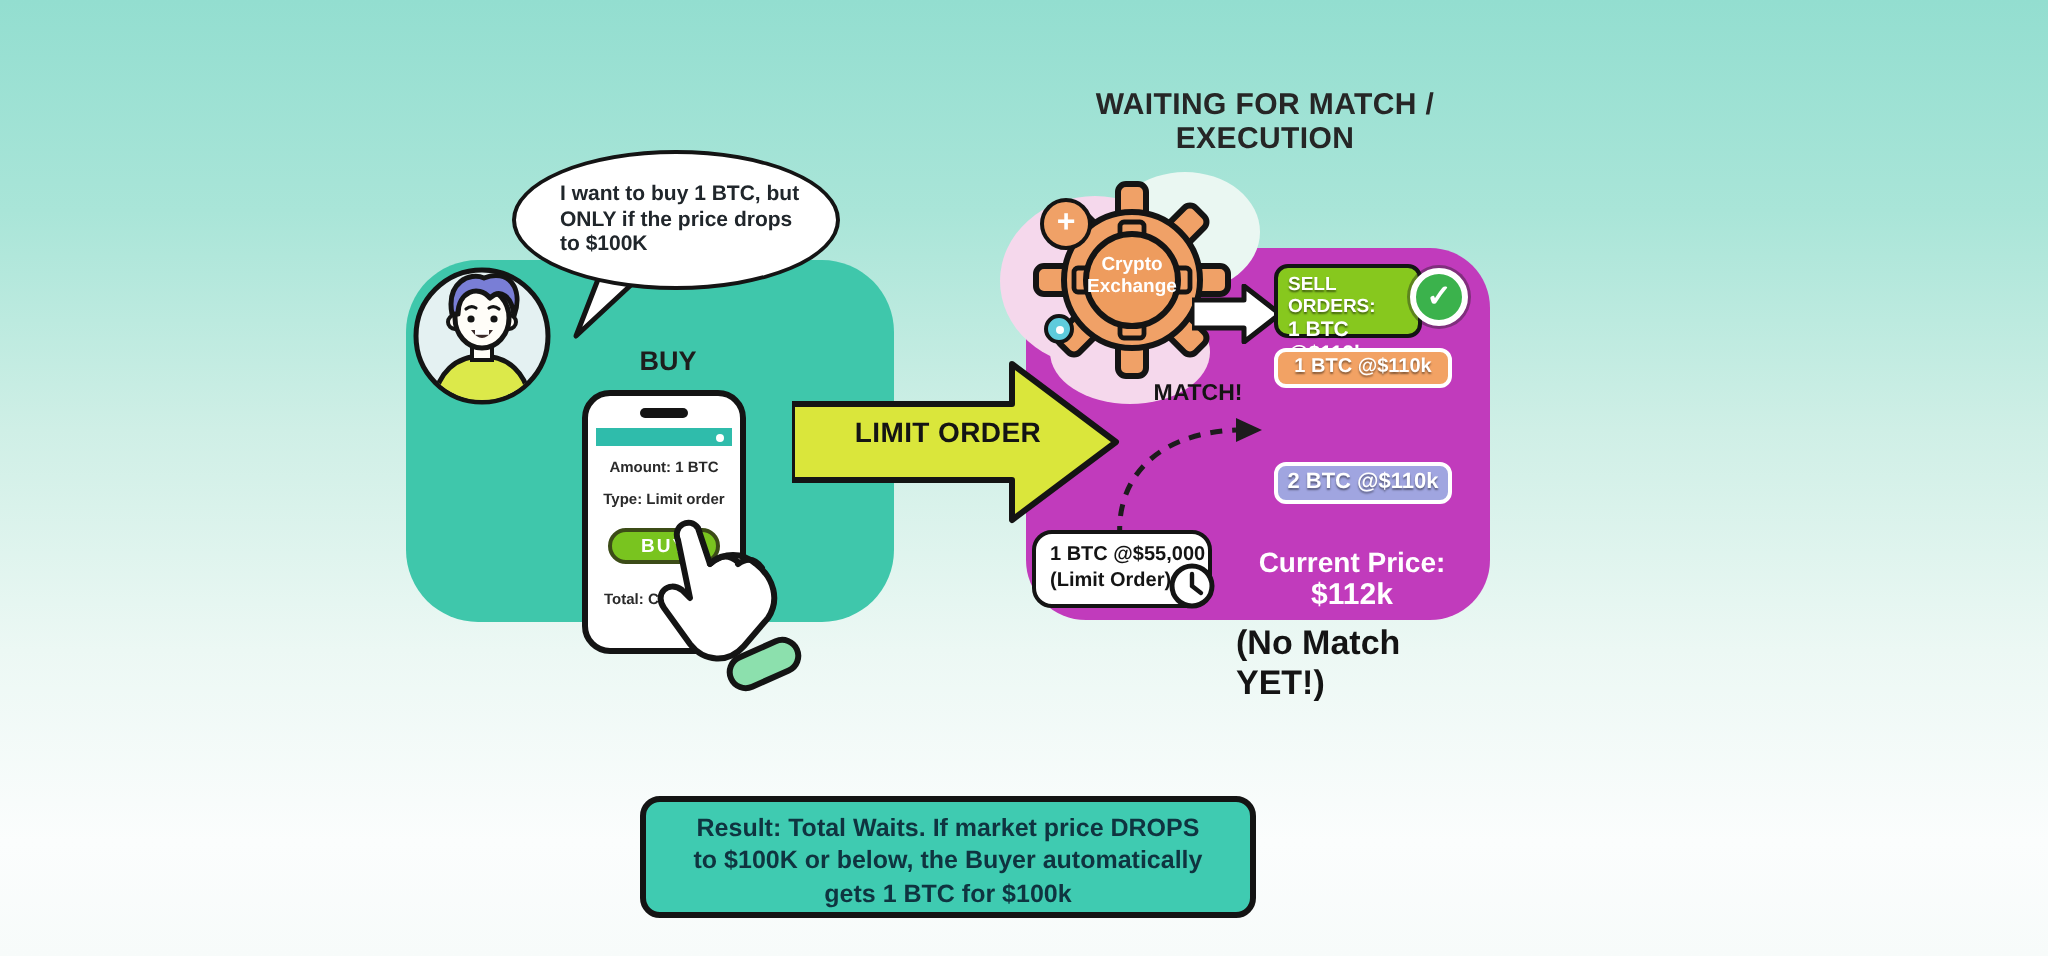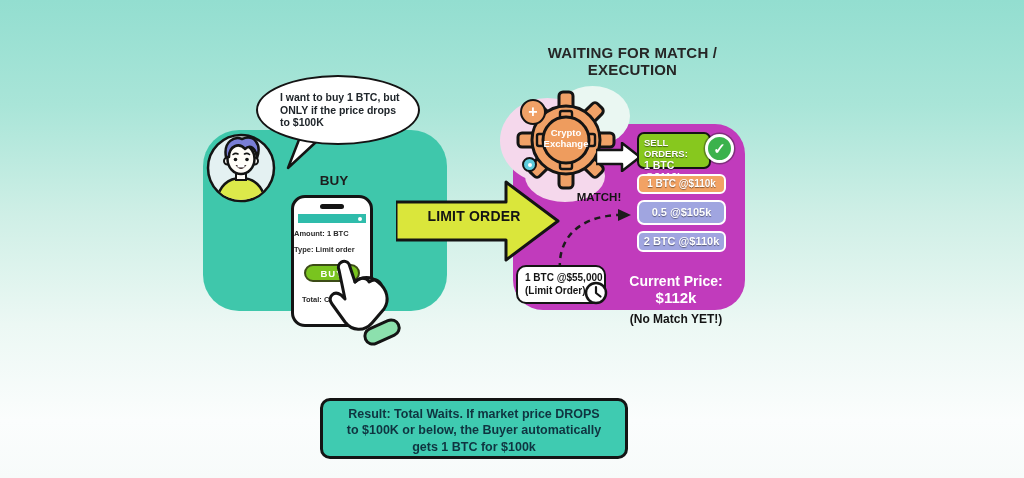--- a/index.html
+++ b/index.html
@@ -15,21 +15,21 @@
   .avatar{left:206px;top:133px;width:70px;height:70px;z-index:2;}
   .bubble{left:256px;top:75px;width:164px;height:70px;background:#fff;border:2.5px solid #141414;
     border-radius:50%;z-index:4;display:flex;flex-direction:column;justify-content:center;padding-left:22px;box-sizing:border-box;}
   .bubble div{font-size:10.5px;font-weight:800;color:#20262b;line-height:1.18;}
   .tail{left:282px;top:130px;z-index:3;}
   .buy-heading{left:305px;top:173px;width:58px;text-align:center;font-size:13.5px;font-weight:800;color:#1d1d1d;z-index:3;}
   .phone{left:291px;top:195px;width:82px;height:132px;background:#fff;border:3px solid #141414;border-radius:14px;z-index:3;box-sizing:border-box;}
   .notch{left:50%;top:6px;transform:translateX(-50%);width:24px;height:5px;background:#141414;border-radius:3px;}
   .statusbar{left:4px;right:4px;top:16px;height:9px;background:#2fbcab;}
   .statusdot{right:4px;top:2.5px;width:4px;height:4px;background:#fff;border-radius:50%;}
-  .phone-txt{font-size:7.5px;font-weight:700;color:#2a2a2a;left:0;width:100%;text-align:left;}
+  .phone-txt{font-size:7.5px;font-weight:700;color:#2a2a2a;left:0;width:100%;text-align:center;}
   .buy-btn{left:10px;top:66px;width:56px;height:18px;background:#79c41f;border:2px solid #3c4c17;border-radius:9px;
     text-align:center;font-size:9.5px;font-weight:800;color:#fff;letter-spacing:1px;line-height:15px;box-sizing:border-box;}
   .hand{left:322px;top:258px;z-index:6;}
   
   .limit-arrow{left:396px;top:178px;z-index:5;}
   .limit-label{left:402px;top:208px;width:102px;text-align:center;font-size:14px;font-weight:800;color:#141414;letter-spacing:.2px;z-index:6;margin-left:21px;}
   
   .panel-magenta{left:513px;top:124px;width:232px;height:186px;background:#c13bbc;border-radius:30px;z-index:1;}
   .cloud{border-radius:50%;z-index:2;}
   .gear{left:516px;top:90px;z-index:3;}
@@ -51,21 +51,21 @@
   .order-2{top:200px;height:25px;background:#a0a5e0;border-radius:7px;font-size:11px;line-height:21px;}
   .order-3{top:231px;height:21px;background:#a0a5e0;border-radius:6px;font-size:11px;line-height:17px;}
   .match{left:570px;top:191px;width:58px;text-align:center;font-size:11.5px;font-weight:800;color:#141414;z-index:3;}
   .dashed{left:548px;top:205px;z-index:3;}
   .limit-note{left:516px;top:265px;width:90px;height:39px;background:#fff;border:2.5px solid #141414;border-radius:10px;z-index:3;
     box-sizing:border-box;padding:5px 0 0 7px;font-size:10px;font-weight:800;color:#141414;line-height:1.25;}
   .clock{left:584px;top:281px;z-index:4;}
   .cur-price{left:624px;top:273px;width:104px;text-align:center;color:#fff;z-index:3;font-weight:800;}
   .cur-price .l1{font-size:14px;}
   .cur-price .l2{font-size:15px;}
-  .no-match{left:618px;top:312px;width:116px;text-align:center;font-size:12px;font-weight:800;color:#141414;z-index:2;}
+  .no-match{left:618px;top:312px;width:116px;text-align:left;font-size:17px;font-weight:800;color:#141414;z-index:2;}
   
   .result{left:320px;top:398px;width:308px;height:61px;background:#3fcbb1;border:3px solid #141414;border-radius:10px;z-index:2;
     box-sizing:border-box;padding-top:5px;text-align:center;}
   .result div{font-size:12.5px;font-weight:800;color:#0f3440;line-height:1.3;}
 </style>
 </head>
 <body>
 
 <div id="stage">
 
@@ -194,21 +194,20 @@
   <svg class="abs flow-arrow" width="46" height="30" viewBox="0 0 46 30">
     <polygon points="0,8 26,8 26,1 44,15 26,29 26,22 0,22" fill="#fff" stroke="#141414" stroke-width="2.5" stroke-linejoin="round"></polygon>
   </svg>
 
   <div class="abs sell-header">
     <div class="l1">SELL ORDERS:</div>
     <div class="l2">1 BTC @$112k</div>
   </div>
   <div class="abs check">✓</div>
   <div class="abs order order-1">1 BTC @$110k</div>
-  <div class="abs order order-2">0.5 @$105k</div>
   <div class="abs order order-3">2 BTC @$110k</div>
 
   <div class="abs match">MATCH!</div>
   <svg class="abs dashed" width="92" height="72" viewBox="0 0 92 72">
     <path d="M12,64 C10,38 26,12 70,10" stroke="#1c1c1c" stroke-width="2.5" stroke-dasharray="6 5" fill="none"></path>
     <polygon points="70,4 83,10 70,16" fill="#1c1c1c"></polygon>
   </svg>
 
   <div class="abs limit-note">
     <div>1 BTC @$55,000</div>

